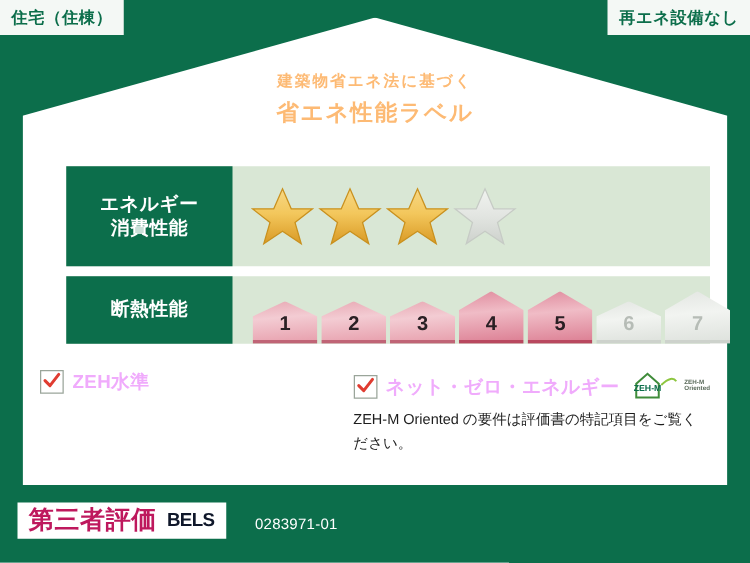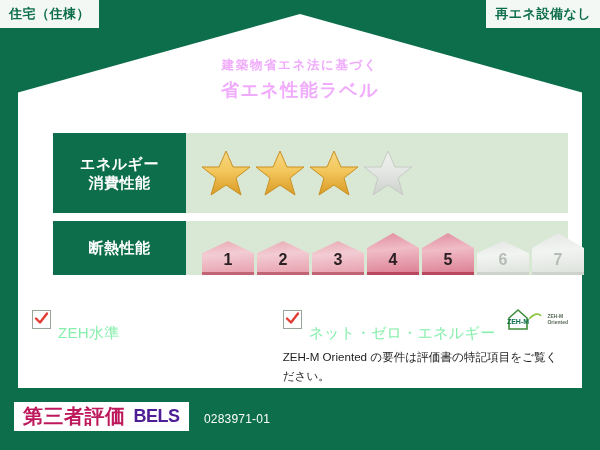--- a/index.html
+++ b/index.html
@@ -34,21 +34,21 @@
     left:18px;right:18px;top:14px;bottom:62px;
     background:#ffffff;
     clip-path:polygon(0% 21%, 50% 0%, 100% 21%, 100% 100%, 0% 100%);
     z-index:2;
   }
 
   
   .title-wrap{
     position:absolute;left:0;right:0;top:57px;
     text-align:center;z-index:4;
-    color:#f0abfc;
+    color:#fdba74;
   }
   .title-sub{
     font-size:12.5px;font-weight:bold;letter-spacing:1.6px;
     margin-bottom:4px;
   }
   .title-main{
     font-size:18px;font-weight:bold;letter-spacing:1.5px;
   }
 
   
@@ -115,23 +115,22 @@
   .crit-col{flex:1;padding-right:10px;}
   .crit-col.right{padding-left:10px;padding-right:0;}
   .crit-head{display:flex;align-items:center;gap:7px;margin-bottom:5px;}
   .checkbox{
     width:17px;height:17px;flex:0 0 17px;
     border:1.4px solid #9aa59a;background:#fff;
     position:relative;
   }
   .checkbox svg{position:absolute;left:1px;top:0px;}
   .crit-title{
-    font-weight:normal;font-size:15px;color:#86efac;letter-spacing:.3px;
+    font-weight:bold;font-size:15px;color:#f0abfc;letter-spacing:.3px;
     white-space:nowrap;
-    margin-top:28px;
   }
   .crit-body{
     font-size:11.6px;color:#1d1d1d;line-height:1.62;
     letter-spacing:0px;
   }
   .inline-star{display:inline-block;vertical-align:-3px;width:14px;height:14px;}
   .inline-house{
     display:inline-block;vertical-align:-3px;
     width:19px;height:15px;line-height:15px;
     text-align:center;font-size:10.5px;font-weight:bold;color:#2a2024;
@@ -147,21 +146,21 @@
     position:absolute;left:0;right:0;bottom:0;height:56px;
     z-index:5;
   }
   .bels-box{
     position:absolute;left:14px;top:8px;
     background:#fff;padding:4px 9px 5px 9px;
     display:flex;align-items:center;gap:8px;
     line-height:1;
   }
   .bels-jp{font-size:20px;font-weight:bold;color:#be185d;letter-spacing:.5px;}
-  .bels-en{font-size:18px;font-weight:bold;color:#4c1d95;letter-spacing:-.5px;}
+  .bels-en{font-size:15px;font-weight:bold;color:#0f172a;letter-spacing:-.5px;}
   .bels-num{
     position:absolute;left:204px;top:18px;
     color:#fff;font-size:12px;letter-spacing:.2px;
   }
   .eval-wrap{
     position:absolute;right:14px;top:8px;text-align:right;color:#fff;
   }
   .eval-date{font-size:14.5px;letter-spacing:.2px;}
   .eval-id{font-size:9px;letter-spacing:.2px;margin-top:2px;opacity:.95;}
 </style>

